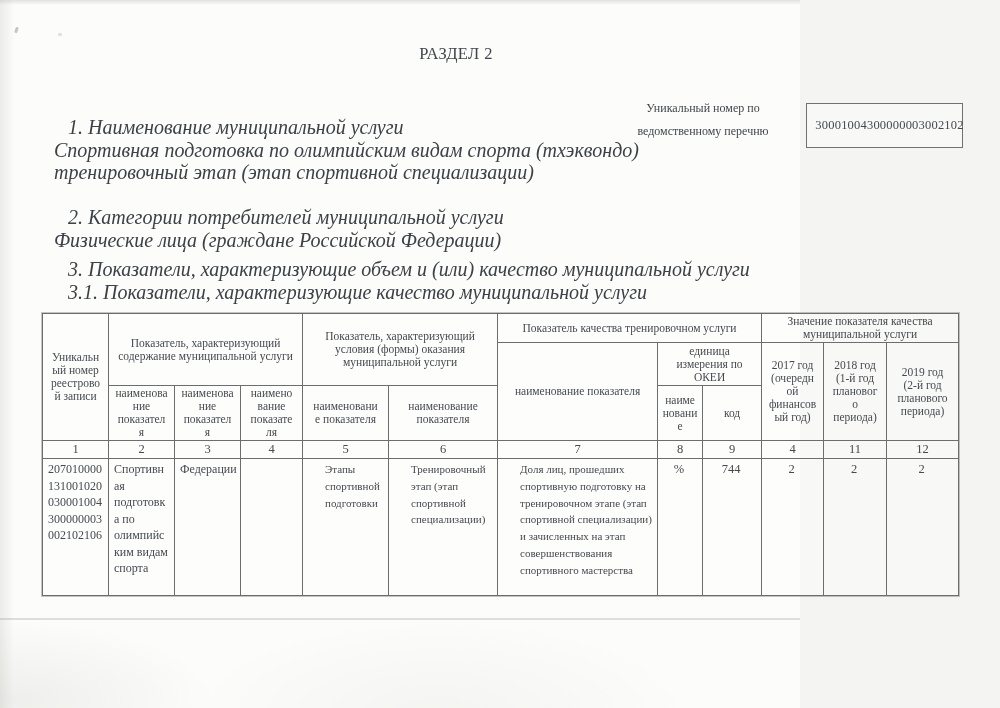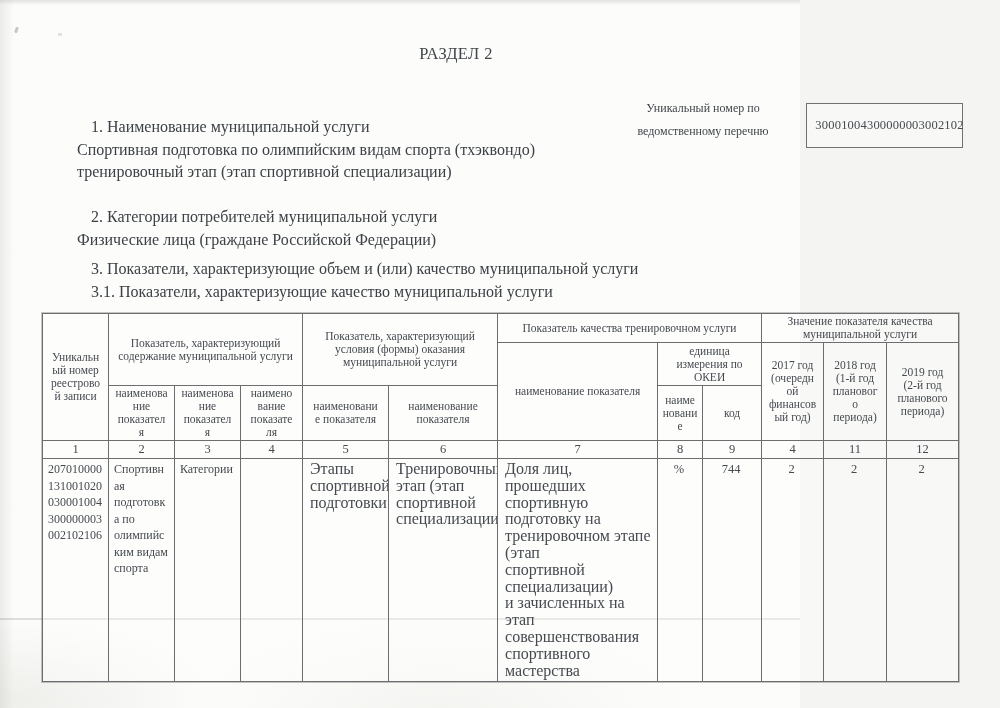--- a/index.html
+++ b/index.html
@@ -26,21 +26,21 @@
   .doc-title{position:absolute;left:0;top:44px;width:912px;text-align:center;
     font-size:16.5px;letter-spacing:.4px;color:#41464c;}
 
   .reg-label{position:absolute;left:626px;top:97px;width:154px;text-align:center;
     font-size:12px;line-height:23px;color:#40454b;}
   .reg-box{position:absolute;left:806px;top:103px;width:155px;height:43px;
     border:1px solid #6f7173;display:flex;align-items:center;justify-content:center;
     background:rgba(255,255,255,.4);}
   .reg-box span{font-size:12.5px;letter-spacing:.2px;color:#44494f;margin-left:10px;}
 
-  .para{position:absolute;left:77px;font-size:16px;line-height:22.5px;color:#3c4147;}
+  .para{position:absolute;left:54px;font-size:20px;line-height:22.5px;color:#3c4147;font-style:italic;}
   .para .indent{padding-left:14px;}
   #p1{top:116px;width:600px;}
   #p2{top:206px;width:600px;}
   #p3{top:258px;width:760px;}
 
   table.grid{
     position:absolute;left:42px;top:313px;
     border-collapse:collapse;table-layout:fixed;width:917px;
     background:rgba(255,255,255,.35);
   }
@@ -51,21 +51,21 @@
     text-align:center;vertical-align:middle;
     padding:1px 2px;overflow:hidden;
   }
   td.pre{white-space:pre-line;}
   tr.r1{height:29px;} tr.r2{height:43px;} tr.r3{height:52px;}
   tr.rn{height:18px;} tr.rd{height:137px;}
   tr.rn td{font-size:12.5px;}
   td.headcol{ text-align:left;padding-left:5px;font-size:12px;line-height:15px;}
   tr.rd td{vertical-align:top;text-align:left;font-size:12px;line-height:16.5px;padding:2px 3px 2px 5px;}
   tr.rd td.c{text-align:center;font-size:12.5px;padding-left:1px;}
-  tr.rd td.ind{font-size:16px;line-height:16.8px;padding-left:7px;}
+  tr.rd td.ind{font-size:11px;line-height:16.8px;padding-left:22px;}
 
   .footnote{position:absolute;left:78px;top:602px;width:890px;
     font-size:16.3px;line-height:23.5px;color:#33383d;}
   .blank-value{display:inline-block;border-bottom:1.4px solid #4c5054;
     padding:0 22px 0 12px;margin-left:2px;min-width:30px;text-align:left;}
 </style>
 </head>
 <body>
 
 <div class="page">
@@ -189,21 +189,21 @@
 030001004
 300000003
 002102106</td>
       <td class="pre">Спортивн
 ая
 подготовк
 а по
 олимпийс
 ким видам
 спорта</td>
-      <td class="pre">Категории</td>
+      <td class="pre">Федерации</td>
       <td class="pre"></td>
       <td class="pre ind">Этапы
 спортивной
 подготовки</td>
       <td class="pre ind">Тренировочный
 этап (этап
 спортивной
 специализации)</td>
       <td class="pre ind">Доля лиц, прошедших
 спортивную подготовку на

